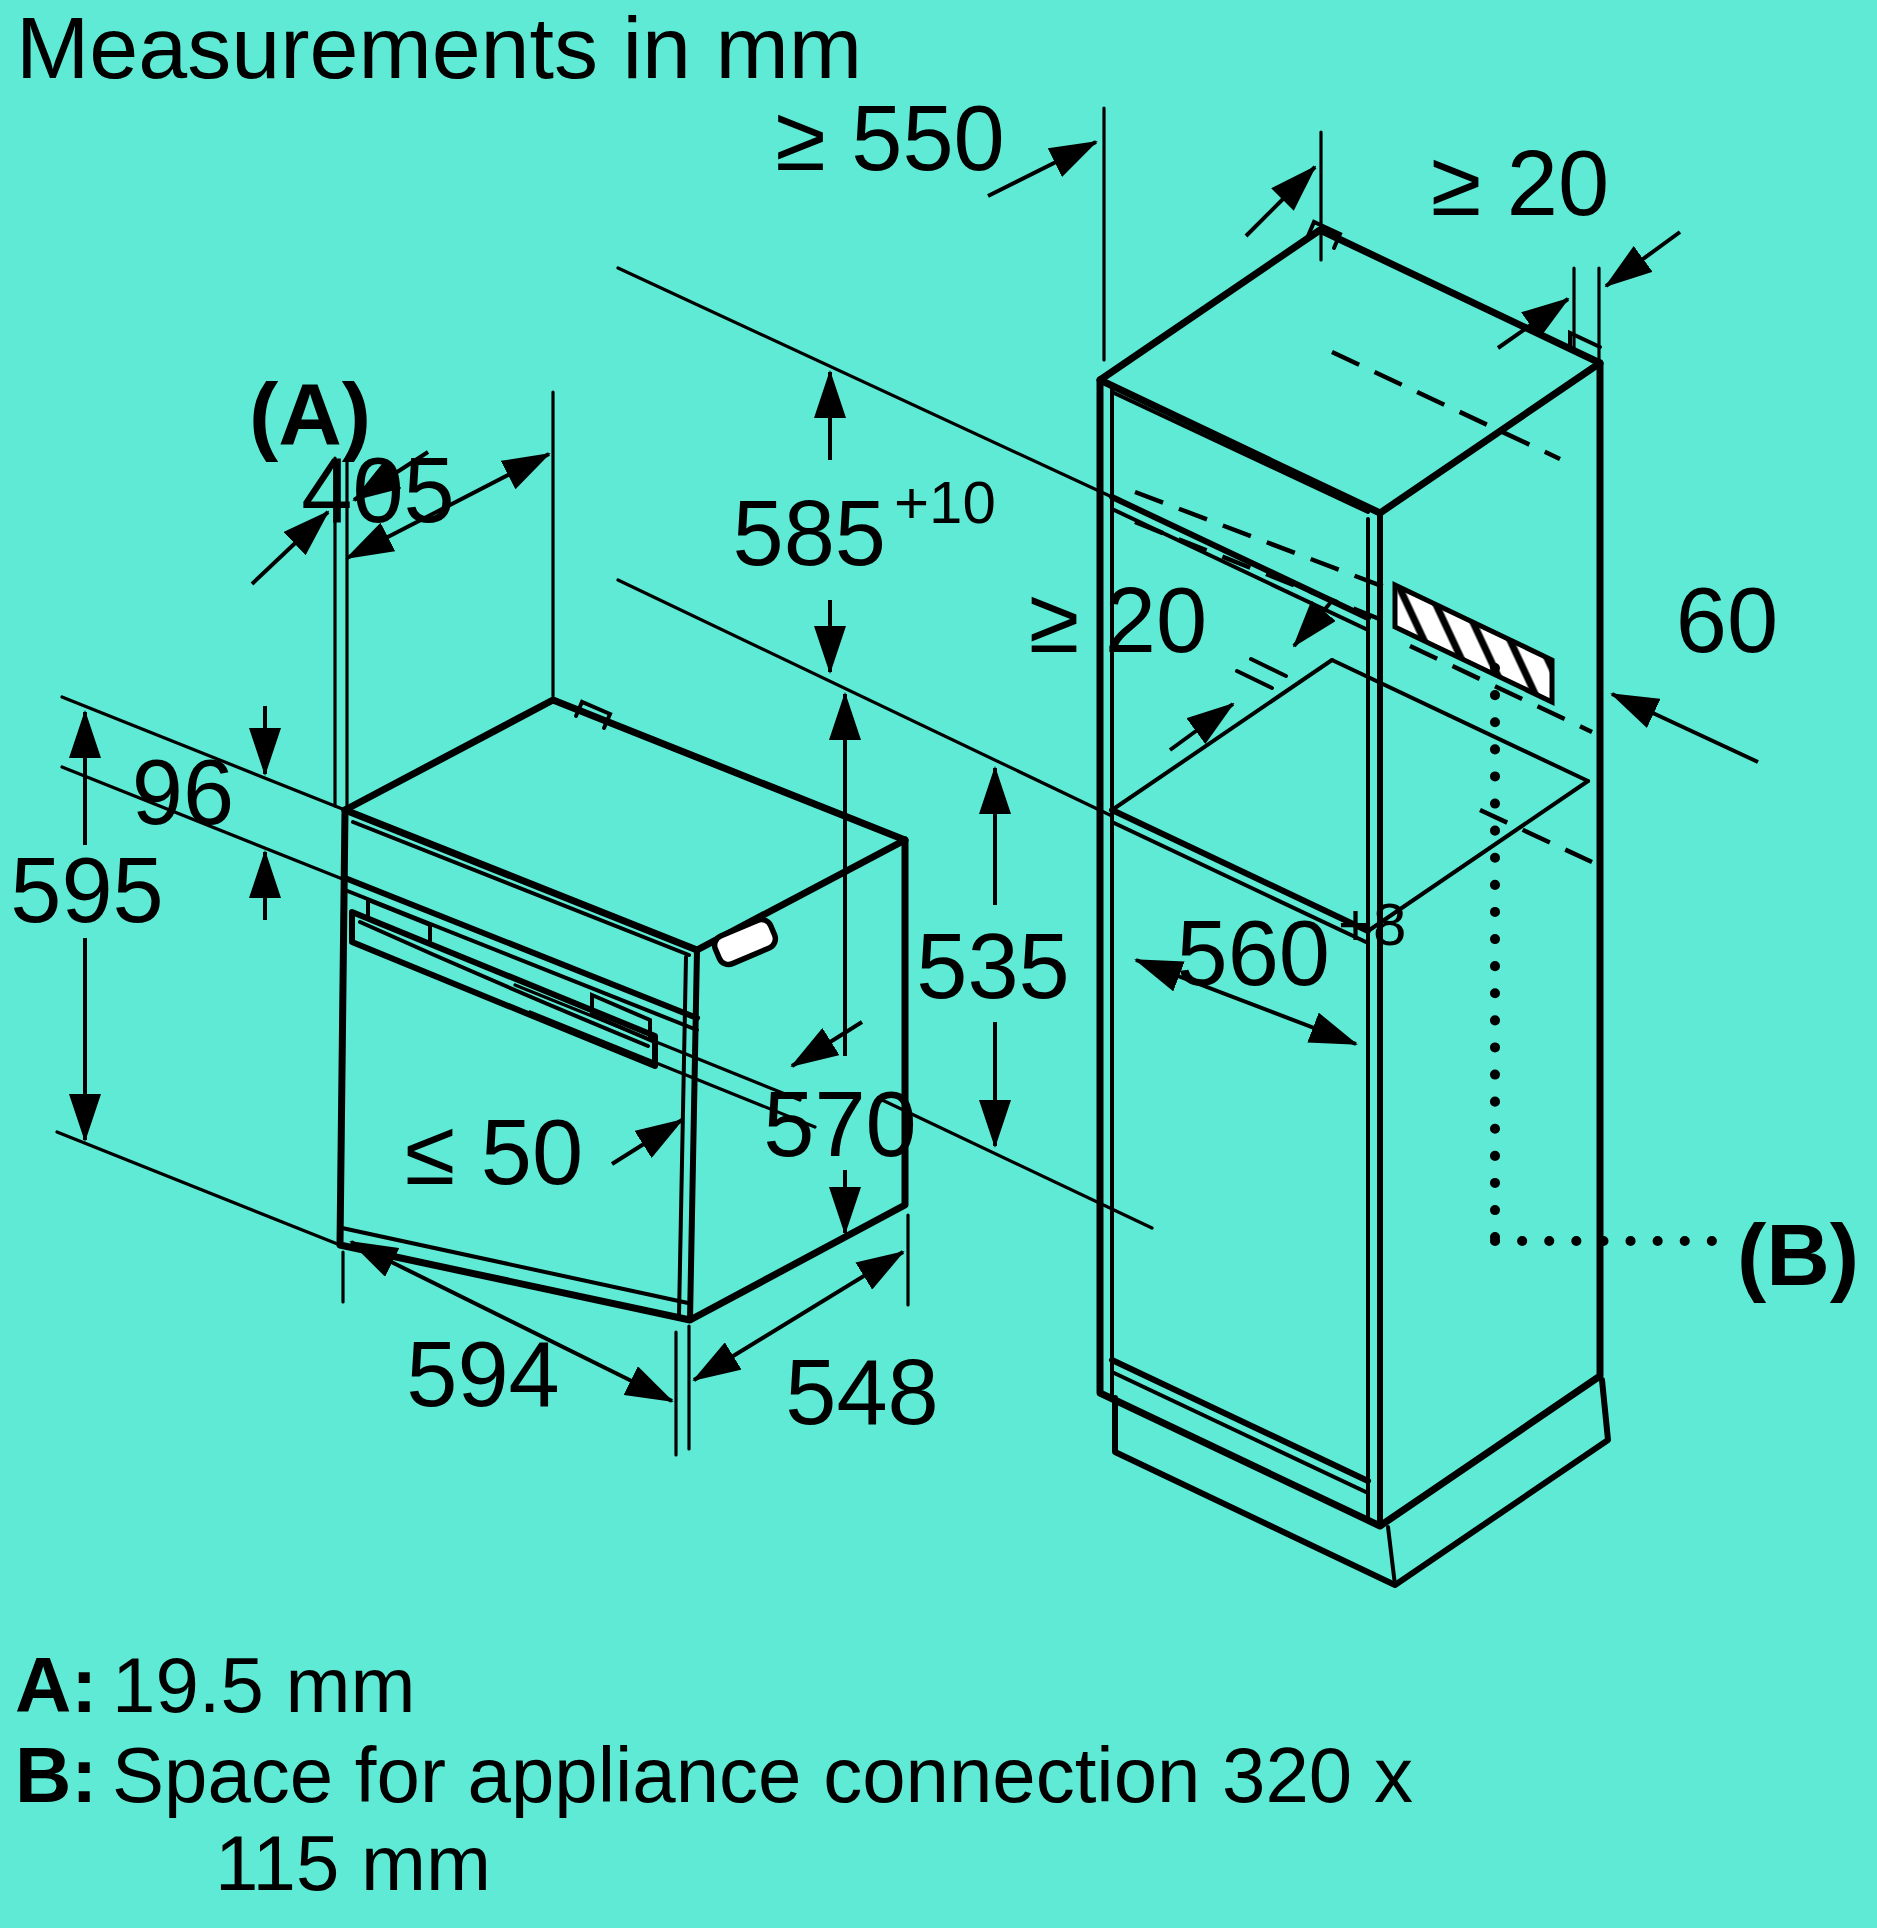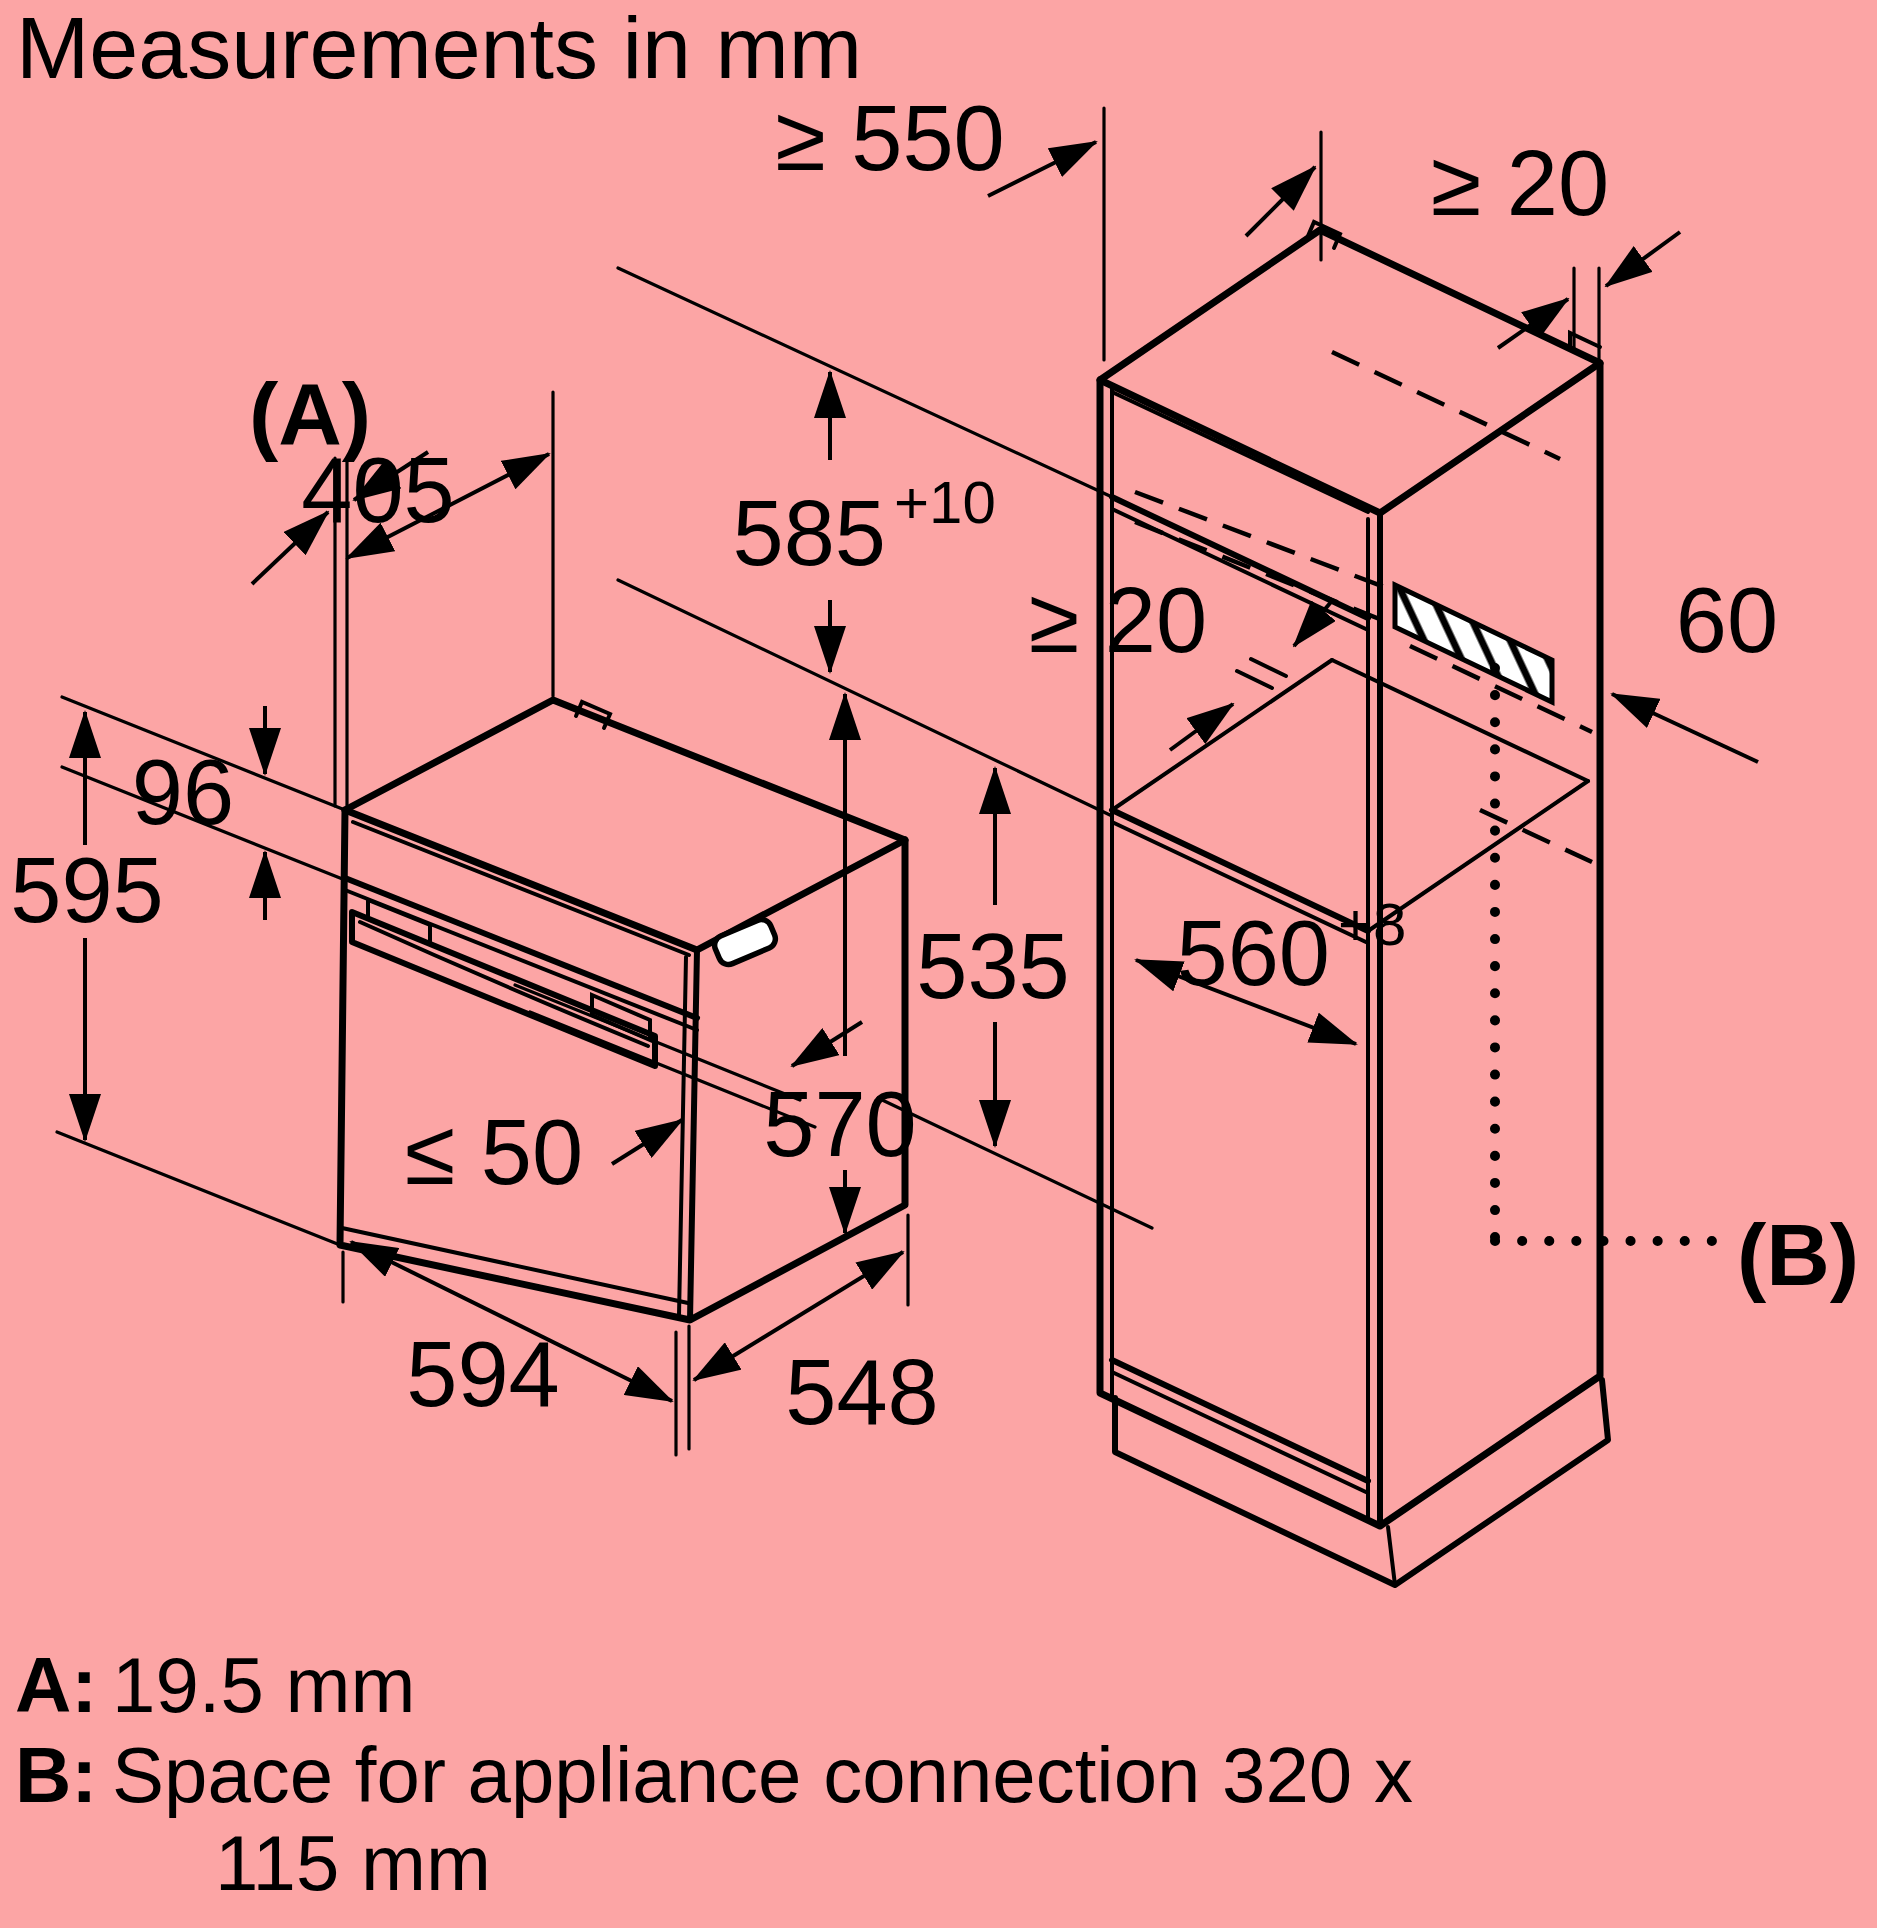--- a/index.html
+++ b/index.html
@@ -1,17 +1,17 @@
 <!DOCTYPE html>
 <html><head>
 <meta charset="utf-8">
 <style>
   html,body{margin:0;padding:0;background:#ffffff;}
   body{font-family:"Liberation Sans", sans-serif;}
-  #stage{width:1877px;height:1928px;position:relative;background:#fca5a5;}
+  #stage{width:1877px;height:1928px;position:relative;background:#5eead4;}
   svg{display:block;}
   svg text{fill:#000;font-family:"Liberation Sans", sans-serif;}
   .lab{font-size:92px;}
   .sup{font-size:60px;}
   .big{font-size:88px;}
   .bold{font-weight:bold;}
   .leg{font-size:78px;}
   .outline{fill:none;stroke:#000;stroke-width:7;stroke-linejoin:round;stroke-linecap:round;}
   .edge{fill:none;stroke:#000;stroke-width:6;stroke-linejoin:round;stroke-linecap:round;}
   .thin{fill:none;stroke:#000;stroke-width:4;stroke-linecap:round;}

